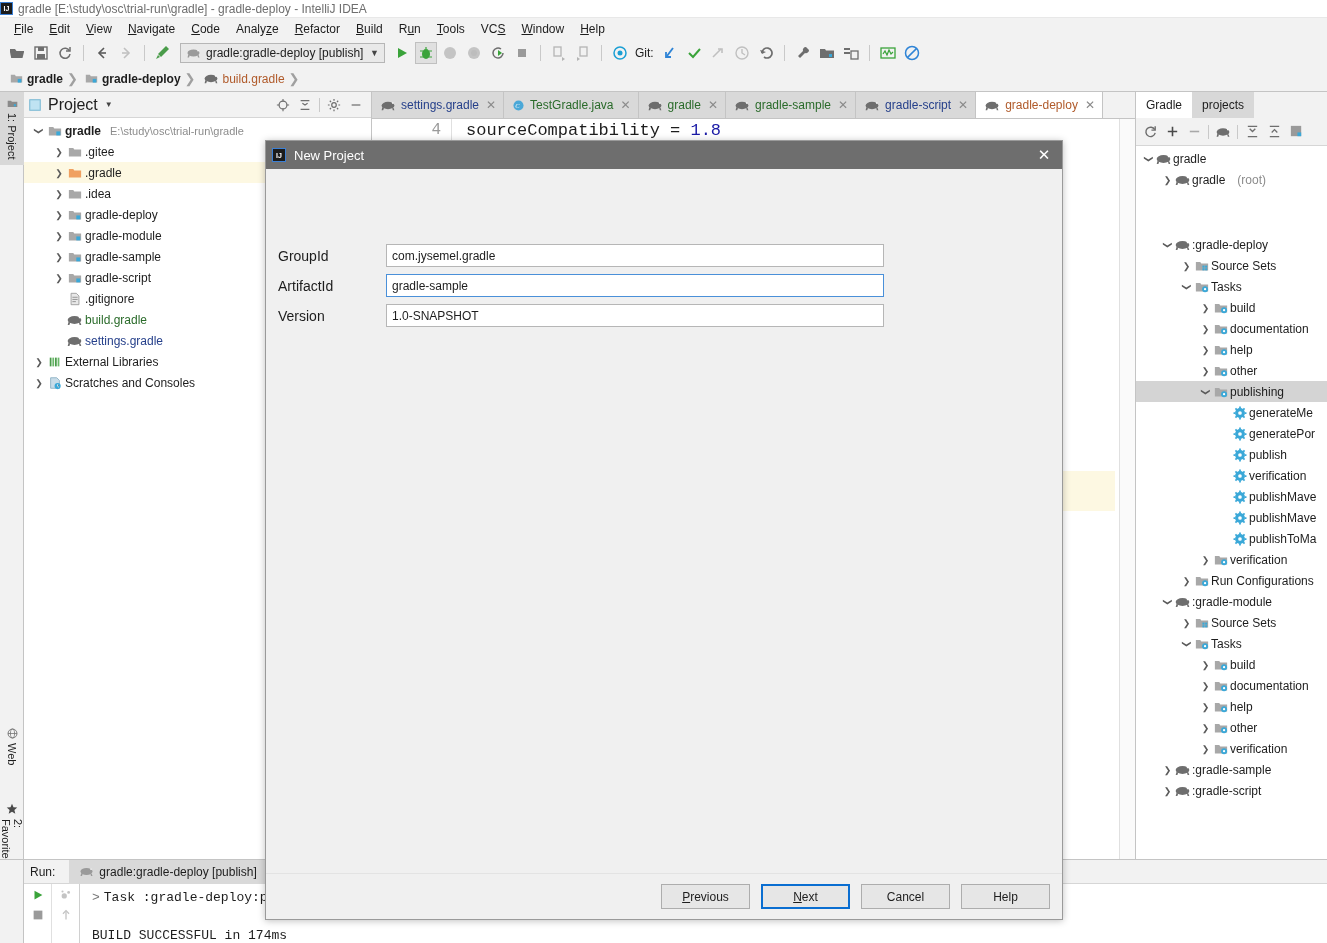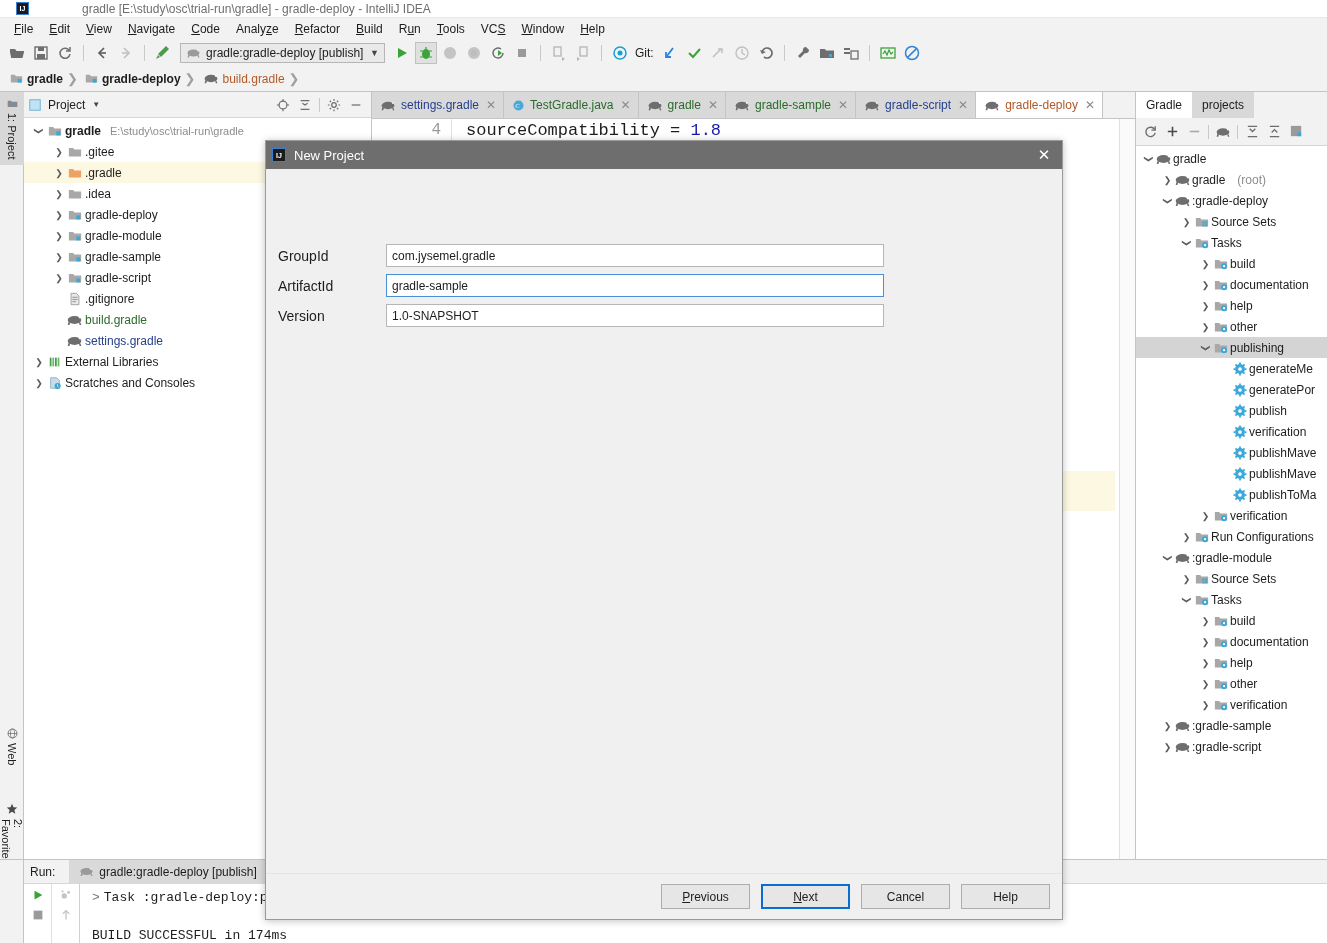--- a/index.html
+++ b/index.html
@@ -10,21 +10,21 @@
     font-size:12px;
     color:#1d1d1d;
     background:#f2f2f2;
     overflow:hidden;
     position:relative;
   }
 
   
   #titlebar {
     height:18px; background:#ffffff; display:flex; align-items:center;
-    padding-left:16px; border-bottom:1px solid #e8e8e8;gap:48px;
+    padding-left:0; border-bottom:1px solid #e8e8e8;
   }
   #titlebar .ijlogo {
     width:13px;height:13px;background:#1b1b1b;color:#fff;font-size:7px;
     display:flex;align-items:center;justify-content:center;
     border:1px solid #3b7fd4;margin-right:5px;font-weight:bold;
   }
   #titlebar .ttl { color:#6e6e6e; font-size:12px; }
 
   
   #menubar { height:21px; background:#f2f2f2; display:flex; align-items:center; padding-left:6px; }
@@ -60,21 +60,21 @@
      writing-mode:vertical-rl; text-orientation:mixed;
      font-size:11px; display:flex; align-items:center; gap:4px; padding:6px 0;
      color:#1d1d1d; }
   .vtab.sel { background:#d8d8d8; }
 
   
   #projpanel { width:348px; background:#ffffff; border-right:1px solid #c4c4c4; flex:none;
      display:flex; flex-direction:column; }
   #projhead { height:26px;background:#f2f2f2;display:flex;align-items:center;padding:0 4px;
      border-bottom:1px solid #d6d6d6; }
-  #projhead .lbl { font-size:12px;margin-left:6px; }
+  #projhead .lbl { font-size:16px;margin-left:6px; }
   #projhead .caret { margin-left:7px;font-size:8px;color:#444; }
   #projhead .spacer { flex:1; }
   .phbtn { width:22px;height:22px;display:flex;align-items:center;justify-content:center; }
   .phsep { width:1px;height:14px;background:#c9c9c9;margin:0 3px; }
 
   #projtree { flex:1; overflow:hidden; padding-top:2px; font-size:12px; }
   .tnode { height:21px; display:flex; align-items:center; white-space:nowrap; }
   .tnode .arrow { width:14px;text-align:center;color:#5a5a5a;font-size:9px;flex:none; }
   .tnode .ico { width:17px;flex:none;display:flex;align-items:center;justify-content:center; }
   .tnode .nm { margin-left:2px; }
@@ -752,21 +752,21 @@
           <span class="ico" style="display: inline-flex;">
             <svg width="17" height="14" viewBox="0 0 20 14">
               <ellipse cx="10" cy="7" rx="8" ry="4.6" fill="#6e6e6e"></ellipse>
               <path d="M3 9l-1 4h2l1-3z M15 9l1 4h2l-1-3z" fill="#6e6e6e"></path>
               <circle cx="16" cy="4" r="1" fill="#fff"></circle>
             </svg>
           </span>
           <span class="nm">gradle</span>
           <span class="sub">(root)</span>
         </div>
-        <div class="gnode" style="padding-left: 25px;">
+        <div class="gnode" style="padding-left: 25px; margin-top: 44px;">
           <span class="arrow" style="transform: rotate(90deg); display: inline-block;">❯</span>
           <span class="ico" style="display: inline-flex;">
             <svg width="17" height="14" viewBox="0 0 20 14">
               <ellipse cx="10" cy="7" rx="8" ry="4.6" fill="#6e6e6e"></ellipse>
               <path d="M3 9l-1 4h2l1-3z M15 9l1 4h2l-1-3z" fill="#6e6e6e"></path>
               <circle cx="16" cy="4" r="1" fill="#fff"></circle>
             </svg>
           </span>
           <span class="nm">:gradle-deploy</span>
         </div>

